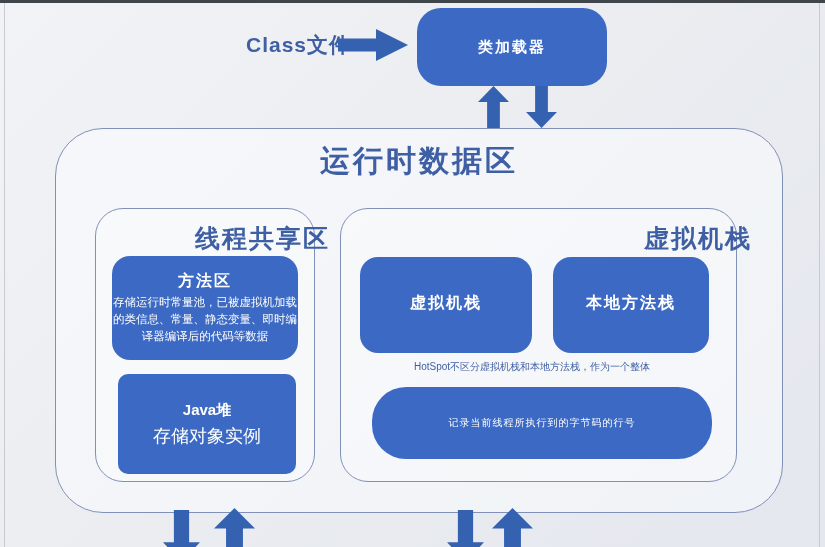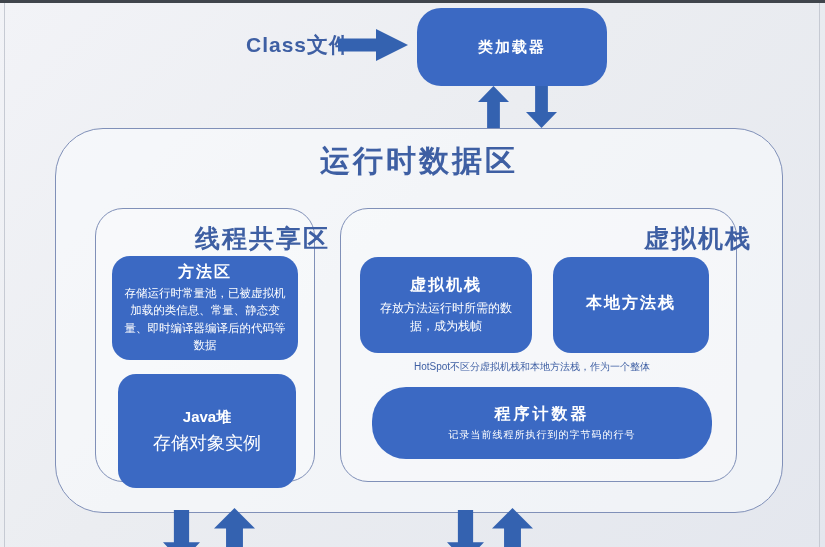--- a/index.html
+++ b/index.html
@@ -57,25 +57,25 @@
     border:1.3px solid var(--container-border); border-radius:28px;
     background: rgba(255,255,255,0.3);
   }
   .shared-container { left:95px; top:208px; width:220px; height:274px; }
   .exclusive-container { left:340px; top:208px; width:397px; height:274px; }
   .inner-title {
     position:absolute; top:13px; left:16px; width:100%;
     text-align:right; font-size:25px; letter-spacing:2px;
   }
 
-  .method-area-box { left:112px; top:256px; width:186px; height:104px; border-radius:18px; padding:4px 12px; }
+  .method-area-box { left:112px; top:256px; width:186px; height:104px; border-radius:18px; padding:4px 0; }
   .method-area-box .box-title { font-size:16px; letter-spacing:2px; margin-bottom:2px; }
   .method-area-box .box-desc { font-size:11.5px; line-height:1.5; }
 
-  .java-heap-box { left:118px; top:374px; width:178px; height:114px; border-radius:18px; }
+  .java-heap-box { left:118px; top:374px; width:178px; height:100px; border-radius:10px; }
   .java-heap-box .box-title { font-size:15px; margin-bottom:4px; }
   .java-heap-box .box-desc { font-size:18px; }
 
   .vm-stack-box { left:360px; top:257px; width:172px; height:96px; border-radius:18px; padding:4px 12px; }
   .vm-stack-box .box-title { font-size:16px; letter-spacing:2px; margin-bottom:3px; }
   .vm-stack-box .box-desc { font-size:12px; line-height:1.5; }
 
   .native-stack-box { left:553px; top:257px; width:156px; height:96px; border-radius:18px; padding:4px 24px; }
   .native-stack-box .box-title { font-size:16px; letter-spacing:2px; margin-bottom:3px; }
   .native-stack-box .box-desc { font-size:11.5px; line-height:1.5; }
@@ -140,31 +140,29 @@
   <div class="box-title">Java堆</div>
   <div class="box-desc">存储对象实例</div>
 </div>
 
 <div class="inner-container exclusive-container">
   <div class="inner-title heading">虚拟机栈</div>
 </div>
 
 <div class="blue-box vm-stack-box">
   <div class="box-title">虚拟机栈</div>
-  <div class="box-desc">存放方法运行时所需的数据，成为栈帧</div>
 </div>
 
 <div class="blue-box native-stack-box">
   <div class="box-title">本地方法栈</div>
 </div>
 
 <div class="hotspot-note">HotSpot不区分虚拟机栈和本地方法栈，作为一个整体</div>
 
 <div class="blue-box pc-box">
-  <div class="box-title">程序计数器</div>
   <div class="box-desc">记录当前线程所执行到的字节码的行号</div>
 </div>
 
 <div class="arrow arrow-down-b1">
   <svg viewBox="0 0 34 50" preserveAspectRatio="none">
       <polygon points="10,0 24,0 24,31 34,31 17,50 0,31 10,31"></polygon>
     </svg>
 </div>
 <div class="arrow arrow-up-b1">
   <svg viewBox="0 0 34 50" preserveAspectRatio="none">

